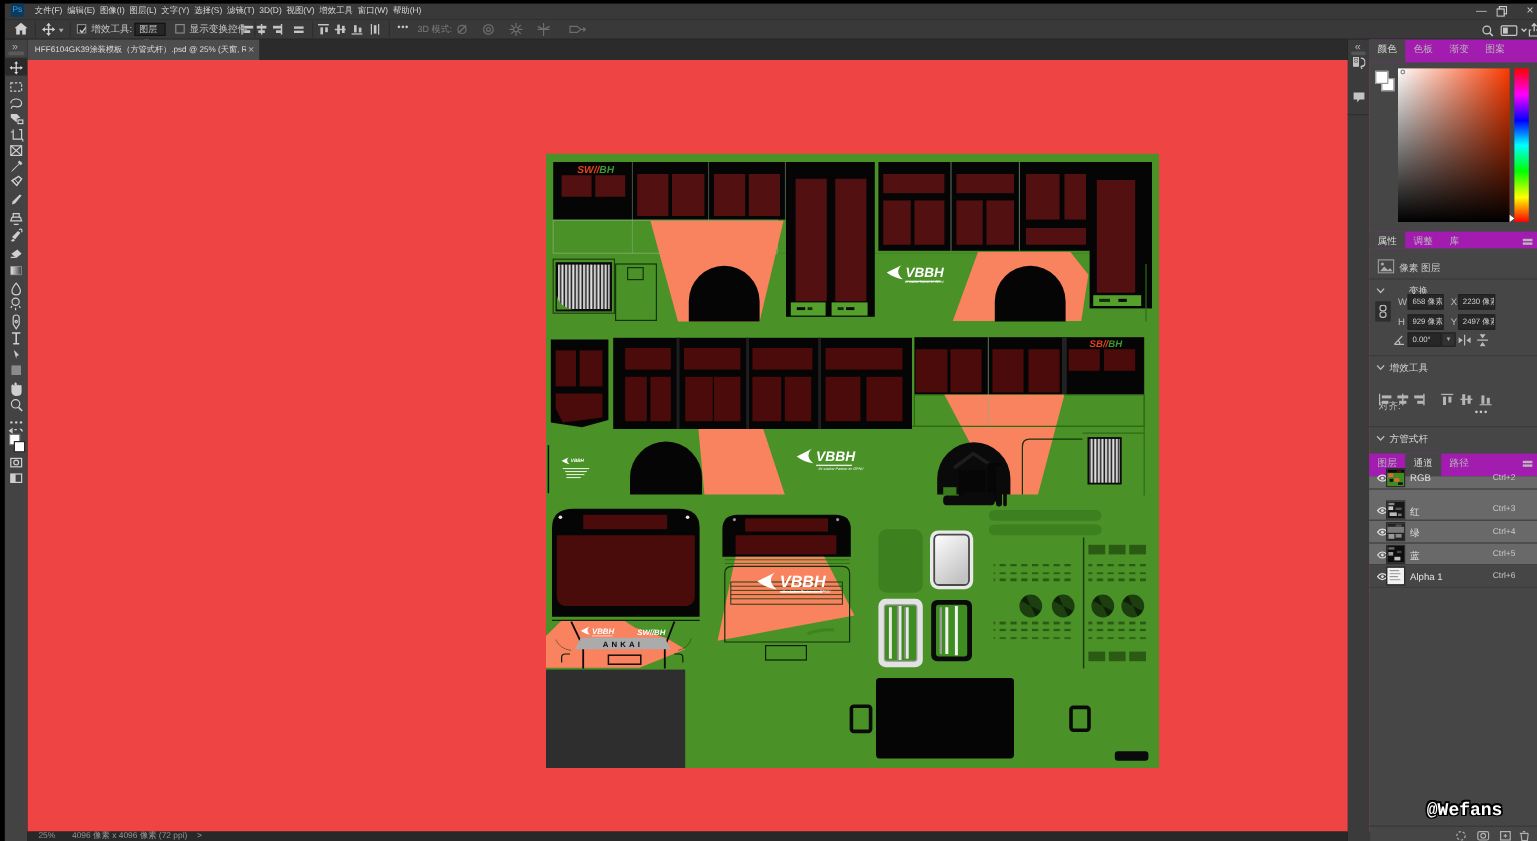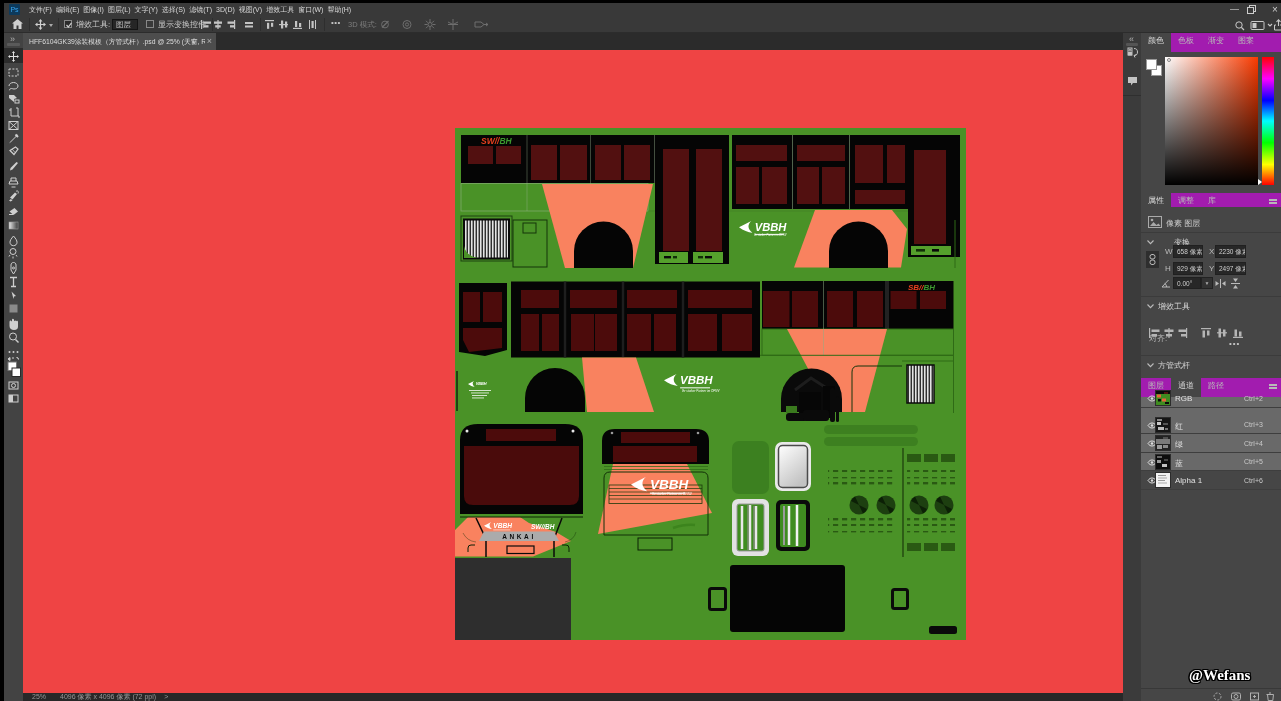--- a/index.html
+++ b/index.html
@@ -408,21 +408,21 @@
           </g>
 </g>
 
 <rect x="275" y="437" width="115" height="67" rx="3" fill="#050505"></rect>
 <rect x="254.5" y="460.5" width="16" height="21" fill="none" stroke="#0a0a0a" stroke-width="3" rx="2"></rect>
 <rect x="437.5" y="461.5" width="15" height="19" fill="none" stroke="#0a0a0a" stroke-width="3" rx="2"></rect>
 <rect x="474" y="498" width="28" height="8" rx="2.5" fill="#0a0a0a"></rect>
 </svg>
 </div>
 <div class="abs" id="statusbar"><span style="margin-left:9px">25%</span><span style="margin-left:14px">4096 像素 x 4096 像素 (72 ppi)</span><span style="margin-left:8px">&gt;</span></div>
-<div class="abs" style="left:1189px;top:667px;font-family:Liberation Serif, serif;font-weight:bold;font-size:15px;color:#fff;letter-spacing:0;text-shadow:1.2px 0 #000,-1.2px 0 #000,0 1.2px #000,0 -1.2px #000,1.2px 1.2px #000,-1.2px -1.2px #000,1.2px -1.2px #000,-1.2px 1.2px #000;z-index:5">@Wefans</div>
+<div class="abs" style="left:1189px;top:667px;font-family:Liberation Mono, monospace;font-weight:bold;font-size:15px;color:#fff;letter-spacing:0;text-shadow:1.2px 0 #000,-1.2px 0 #000,0 1.2px #000,0 -1.2px #000,1.2px 1.2px #000,-1.2px -1.2px #000,1.2px -1.2px #000,-1.2px 1.2px #000;z-index:5">@Wefans</div>
 <div class="abs" id="rstrip">
 <div class="abs" style="left:6px;top:1px;color:#b0b0b0;font-size:9px">«</div>
 <div class="abs" style="left:3px;top:10px;width:12px;height:3px;background:#555;border-radius:1px"></div>
 <svg class="abs" style="left:4px;top:14px" width="11" height="44" viewBox="0 0 11 44" fill="none" stroke="#c4c4c4">
 <rect x="1" y="1" width="4" height="7"></rect>
         <circle cx="3" cy="3.2" r="1"></circle>
         <rect x="1.6" y="5.5" width="2.8" height="2.5" fill="#c4c4c4"></rect>
         <path d="M7 1.5c2.5 0 3.5 1.5 3.5 3.5S9.5 8.5 7.5 8.5M7 8.5l2.5-1M7 8.5l1 2"></path>
 <path d="M1 30h9v6H6l-2 2.5V36H1z" fill="#c4c4c4" stroke="none"></path>
 </svg>

